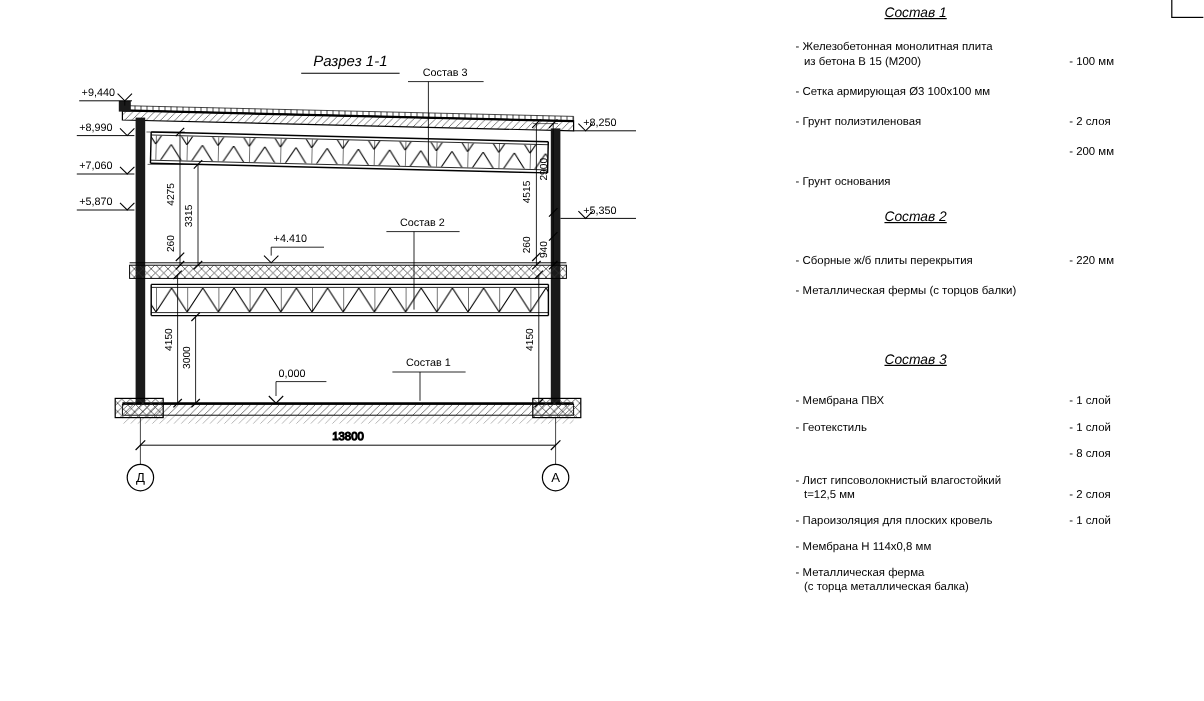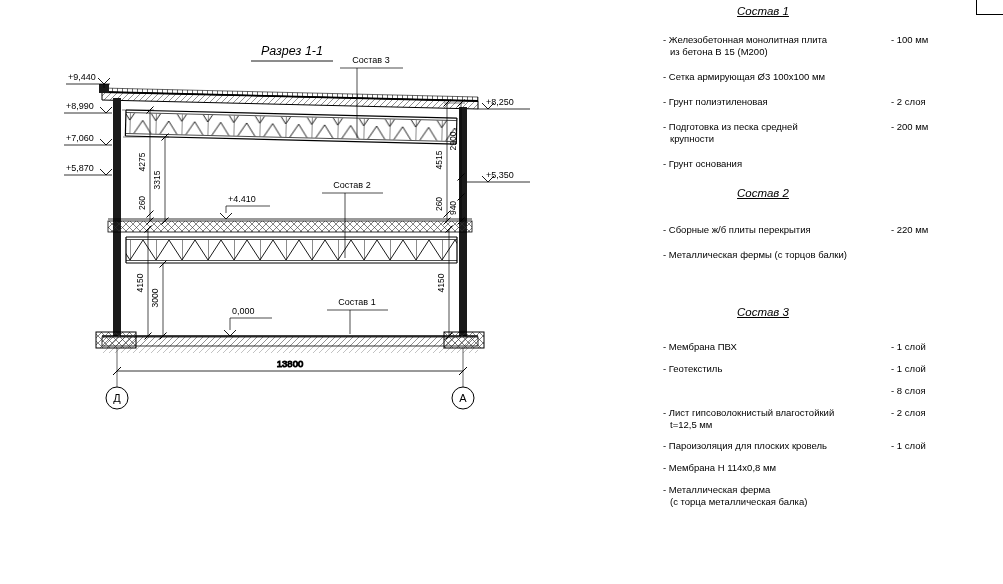--- a/index.html
+++ b/index.html
@@ -14,21 +14,21 @@
   .t-callout{font-size:9px;}
   .t-span{font-size:9.5px;}
 
   .panel{position:absolute;left:663px;top:4px;width:290px;font-size:9.5px;line-height:1.25;}
   .mat-heading{width:200px;text-align:center;font-style:italic;text-decoration:underline;
                font-size:11.5px;margin:0 0 16px 0;}
   .mat-sec2{margin-top:16px;}
   .mat-sec2 .mat-heading{margin-bottom:24px;}
   .mat-sec3{margin-top:44px;}
   .mat-sec3 .mat-heading{margin-bottom:22px;}
-  .mat-item{display:flex;align-items:flex-start;margin-bottom:13px;}
+  .mat-item{display:flex;align-items:flex-end;margin-bottom:13px;}
   .mat-sec3 .mat-item{margin-bottom:10px;}
   .mat-text{width:210px;white-space:pre-line;padding-left:7px;text-indent:-7px;}
   .mat-value{margin-left:auto;width:62px;white-space:nowrap;}
 
   .corner{position:absolute;top:-2px;right:-2px;width:27px;height:15px;
           border:1.2px solid #000;background:#fff;}
 </style>
 </head>
 <body>
 
@@ -231,22 +231,20 @@
       </div>
       <div class="mat-item">
         <div class="mat-text">- Сетка армирующая Ø3 100x100 мм</div>
         <div class="mat-value"></div>
       </div>
       <div class="mat-item">
         <div class="mat-text">- Грунт полиэтиленовая</div>
         <div class="mat-value">- 2 слоя</div>
       </div>
       <div class="mat-item">
-        <div class="mat-text">- Подготовка из песка средней
-крупности</div>
         <div class="mat-value">- 200 мм</div>
       </div>
       <div class="mat-item">
         <div class="mat-text">- Грунт основания</div>
         <div class="mat-value"></div>
       </div>
     </section>
 
     <section class="mat-sec2">
       <div class="mat-heading">Состав 2</div>

